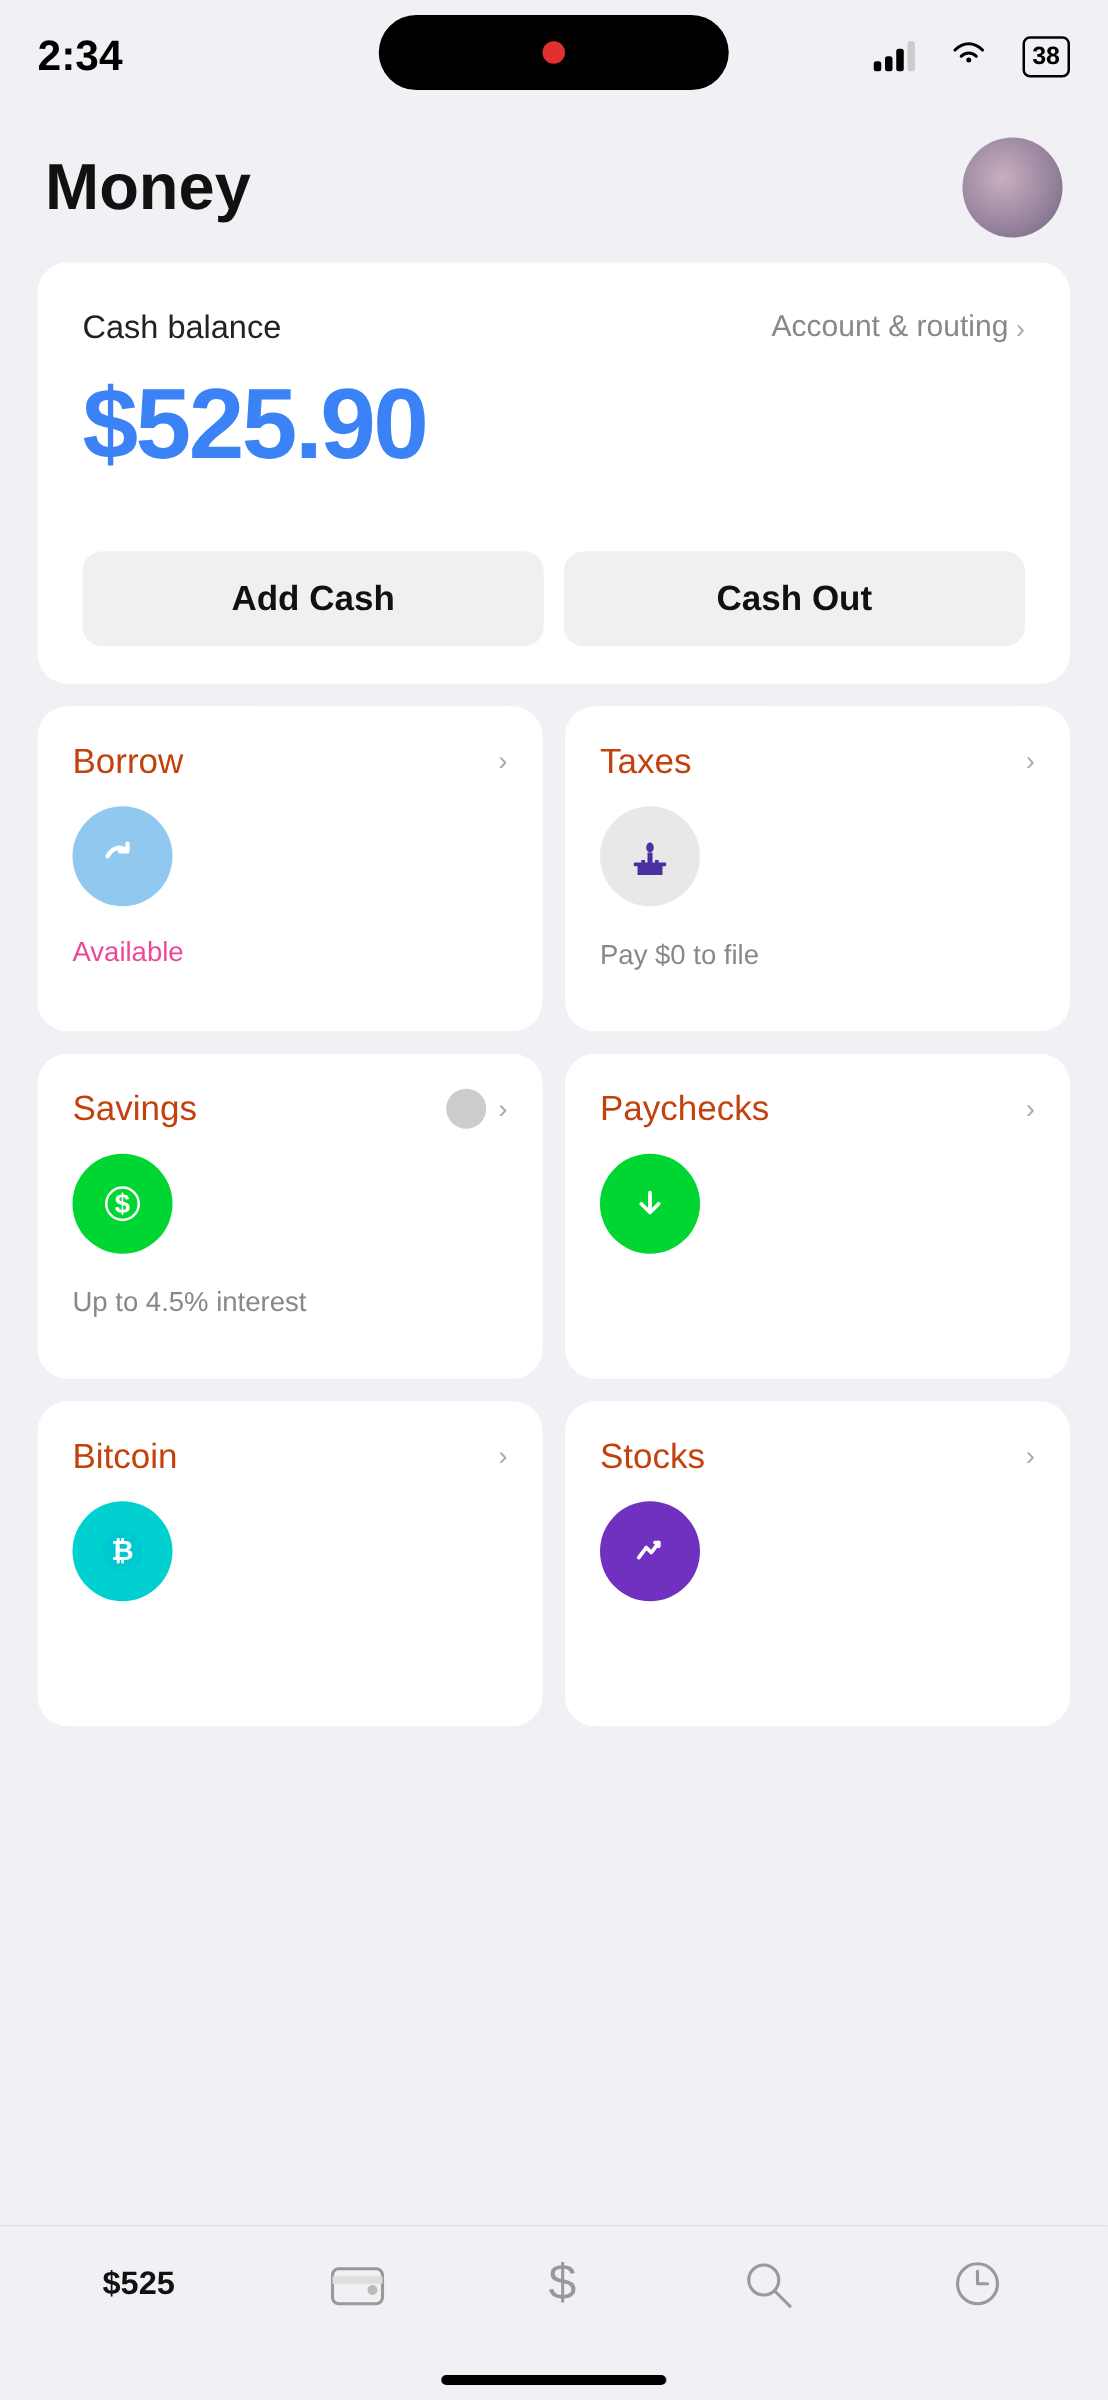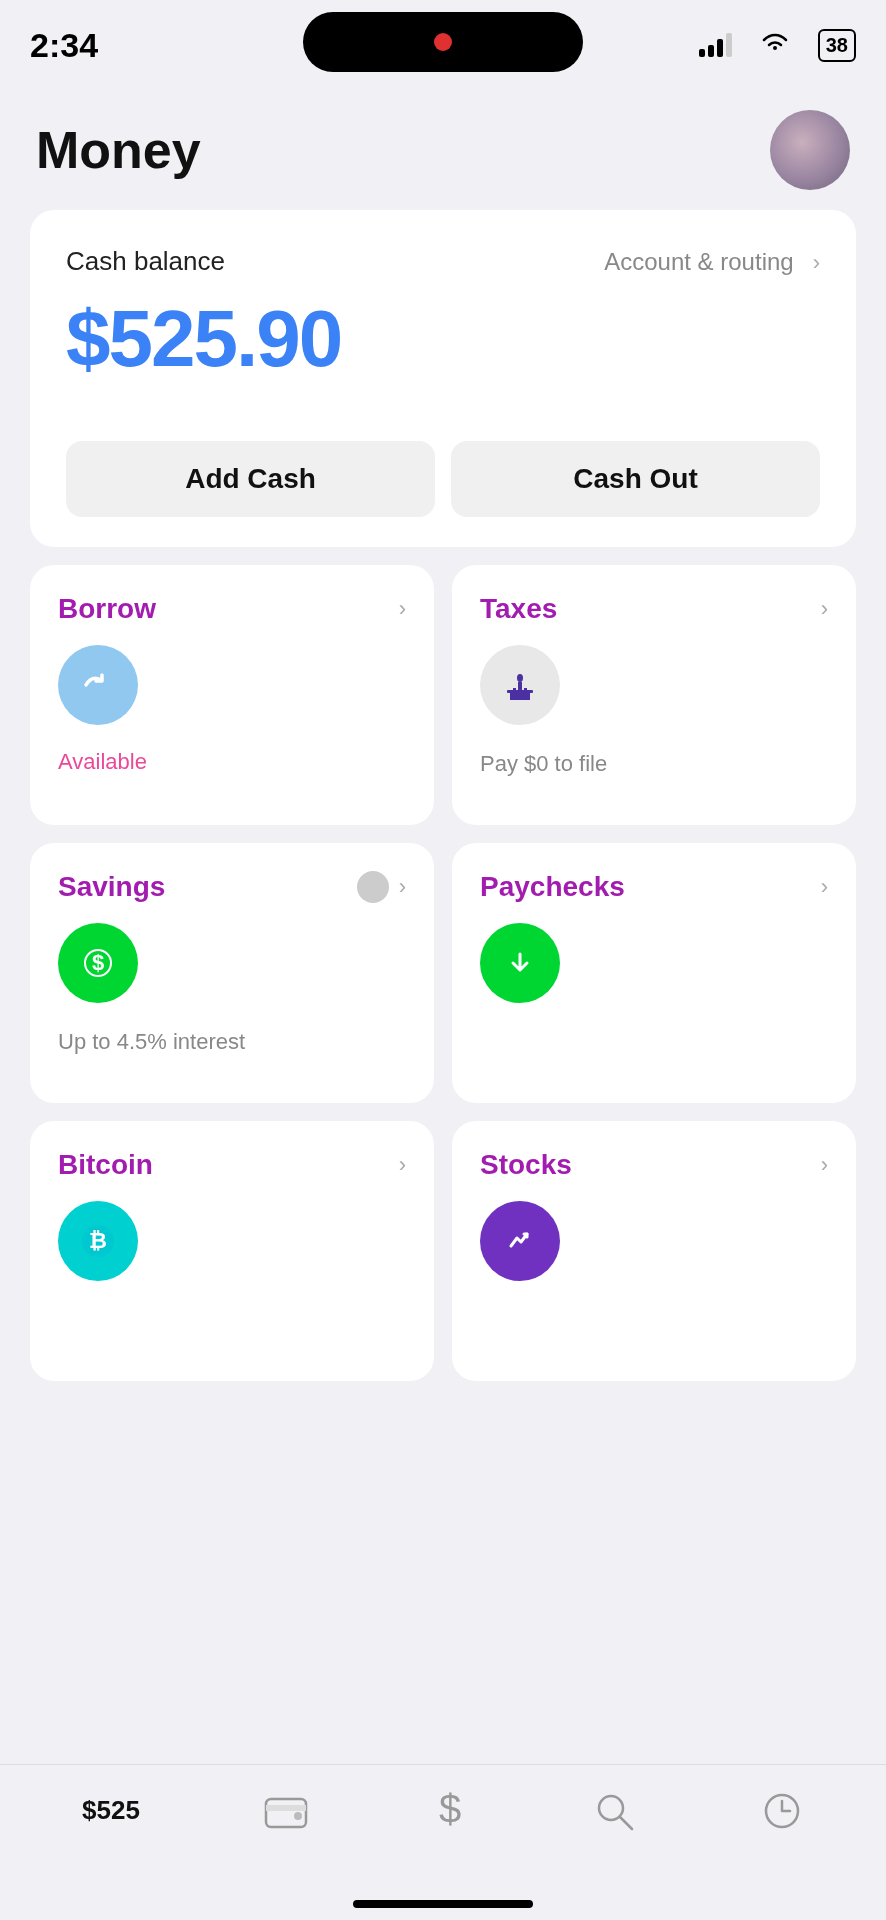--- a/index.html
+++ b/index.html
@@ -120,21 +120,21 @@
       margin-bottom: 16px;
     }
     .cash-balance-label {
       font-size: 26px;
       font-weight: 400;
       color: #222;
     }
     .account-routing {
       display: flex;
       align-items: flex-end;
-      gap: 19px;
+      gap: 6px;
       font-size: 24px;
       color: #888;
     }
     .chevron-right {
       color: #aaa;
       font-size: 22px;
     }
     .cash-amount {
       font-size: 80px;
       font-weight: 700;
@@ -174,22 +174,22 @@
       cursor: pointer;
     }
     .grid-card-header {
       display: flex;
       justify-content: space-between;
       align-items: center;
       margin-bottom: 20px;
     }
     .grid-card-title {
       font-size: 28px;
-      font-weight: 700;
-      color: #a21caf;
+      font-weight: 400;
+      color: #c2410c;
     }
     .grid-card-icon {
       width: 80px;
       height: 80px;
       border-radius: 50%;
       display: flex;
       align-items: center;
       justify-content: center;
       font-size: 38px;
       margin-bottom: 24px;
@@ -227,21 +227,21 @@
 
     .savings-header-right {
       display: flex;
       align-items: center;
       gap: 10px;
     }
 
     
     .tab-bar {
       position: fixed;
-      bottom: 16px;
+      bottom: 0;
       left: 0;
       width: 886px;
       height: 140px;
       background: #f0f0f5;
       border-top: 1px solid #ddd;
       display: flex;
       align-items: center;
       justify-content: space-around;
       padding: 0 20px 48px;
     }

